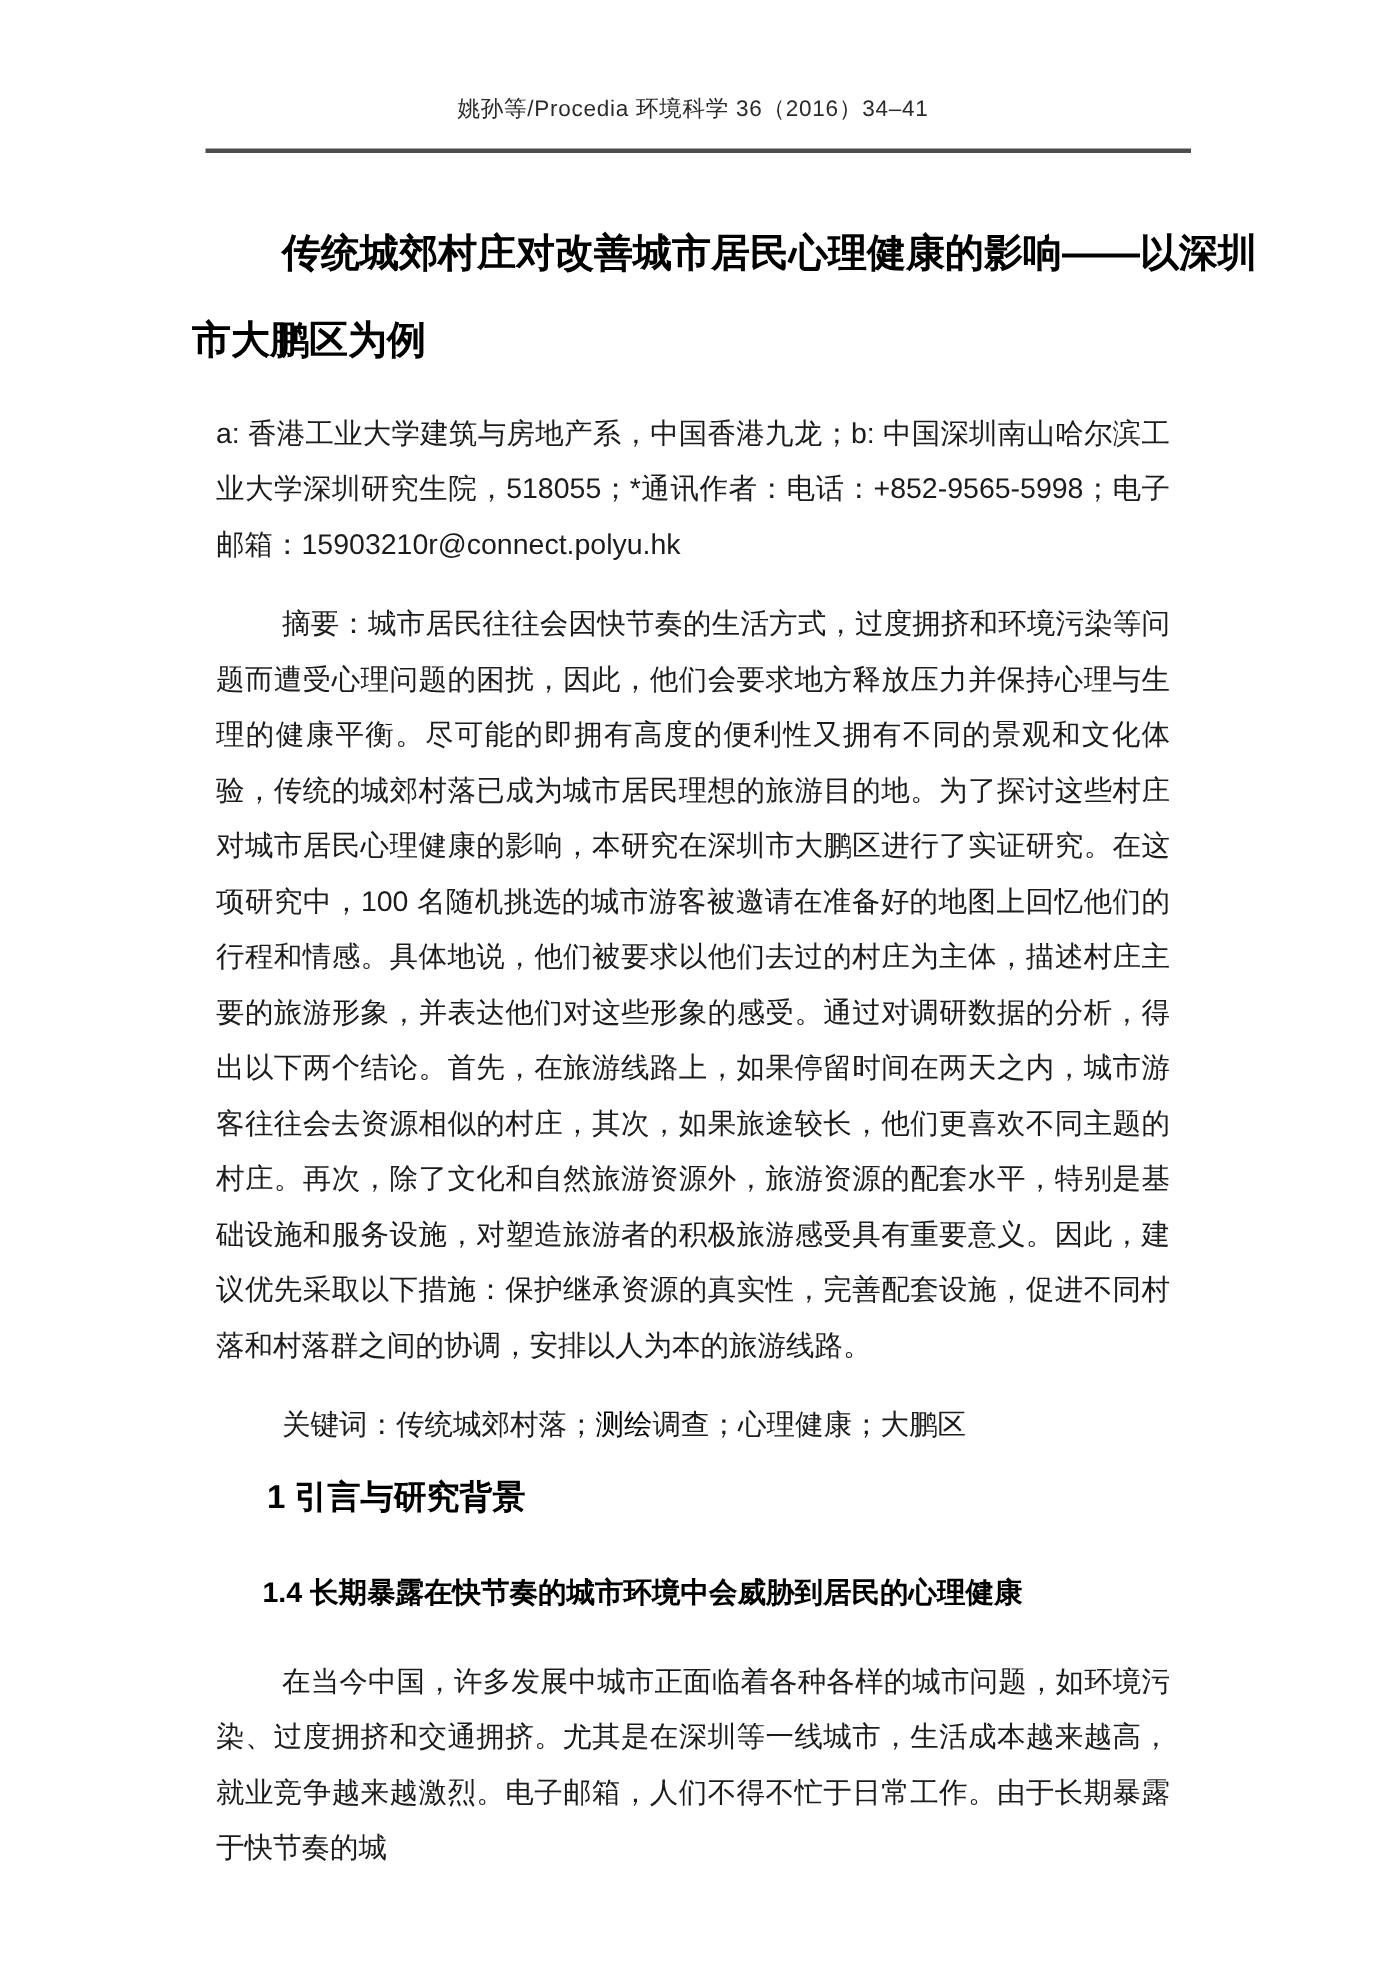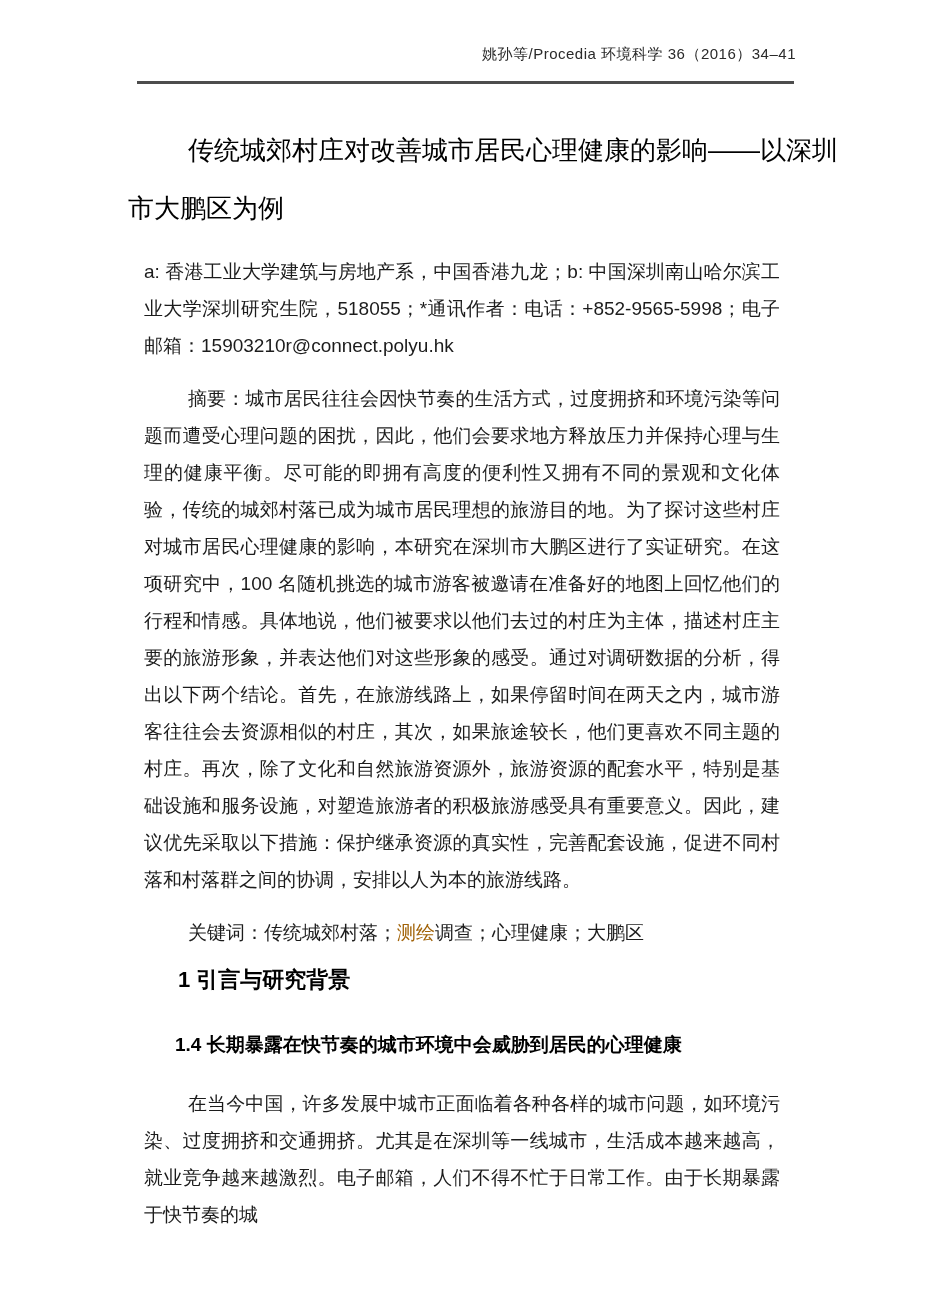--- a/index.html
+++ b/index.html
@@ -14,36 +14,36 @@
     height: 1309px;
     margin: 0 auto;
     background: #ffffff;
     color: #1c1c1c;
     box-sizing: border-box;
     padding: 0 129px 0 128px;
     overflow: hidden;
     font-family: "Liberation Sans", "DejaVu Sans", sans-serif;
   }
   .running-header {
-    margin-top: 45px;
-    text-align: right;
+    margin-top: 63px;
+    text-align: center;
     font-size: 15px;
     letter-spacing: 0.5px;
     color: #2a2a2a;
     white-space: nowrap;
   }
   .header-rule {
     height: 3px;
     background: #4d4d4d;
     margin: 17px 2px 0 9px;
   }
   .title {
     margin: 37px 0 0 0;
     font-size: 26px;
-    font-weight: 400;
+    font-weight: 700;
     line-height: 58px;
     color: #000000;
   }
   .title .t-line { white-space: nowrap; }
   .title .t-line-1 { padding-left: 60px; }
   .author-line {
     margin: 25px 0 0 0;
     font-size: 19px;
     line-height: 37px;
     text-indent: 44px;
@@ -55,21 +55,21 @@
     vertical-align: super;
   }
   .para {
     margin: 16px;
     font-size: 19px;
     line-height: 37px;
     text-align: justify;
   }
   .indent { text-indent: 44px; }
   .keywords { text-align: left; }
-  .kw-red { color: #a16207; }
+  .kw-red { color: #000000; }
   .section-heading {
     margin: 12px 0 0 0;
     padding-left: 50px;
     font-size: 22px;
     line-height: 26px;
     font-weight: 700;
     color: #000000;
     white-space: nowrap;
   }
   .subsection-heading {

